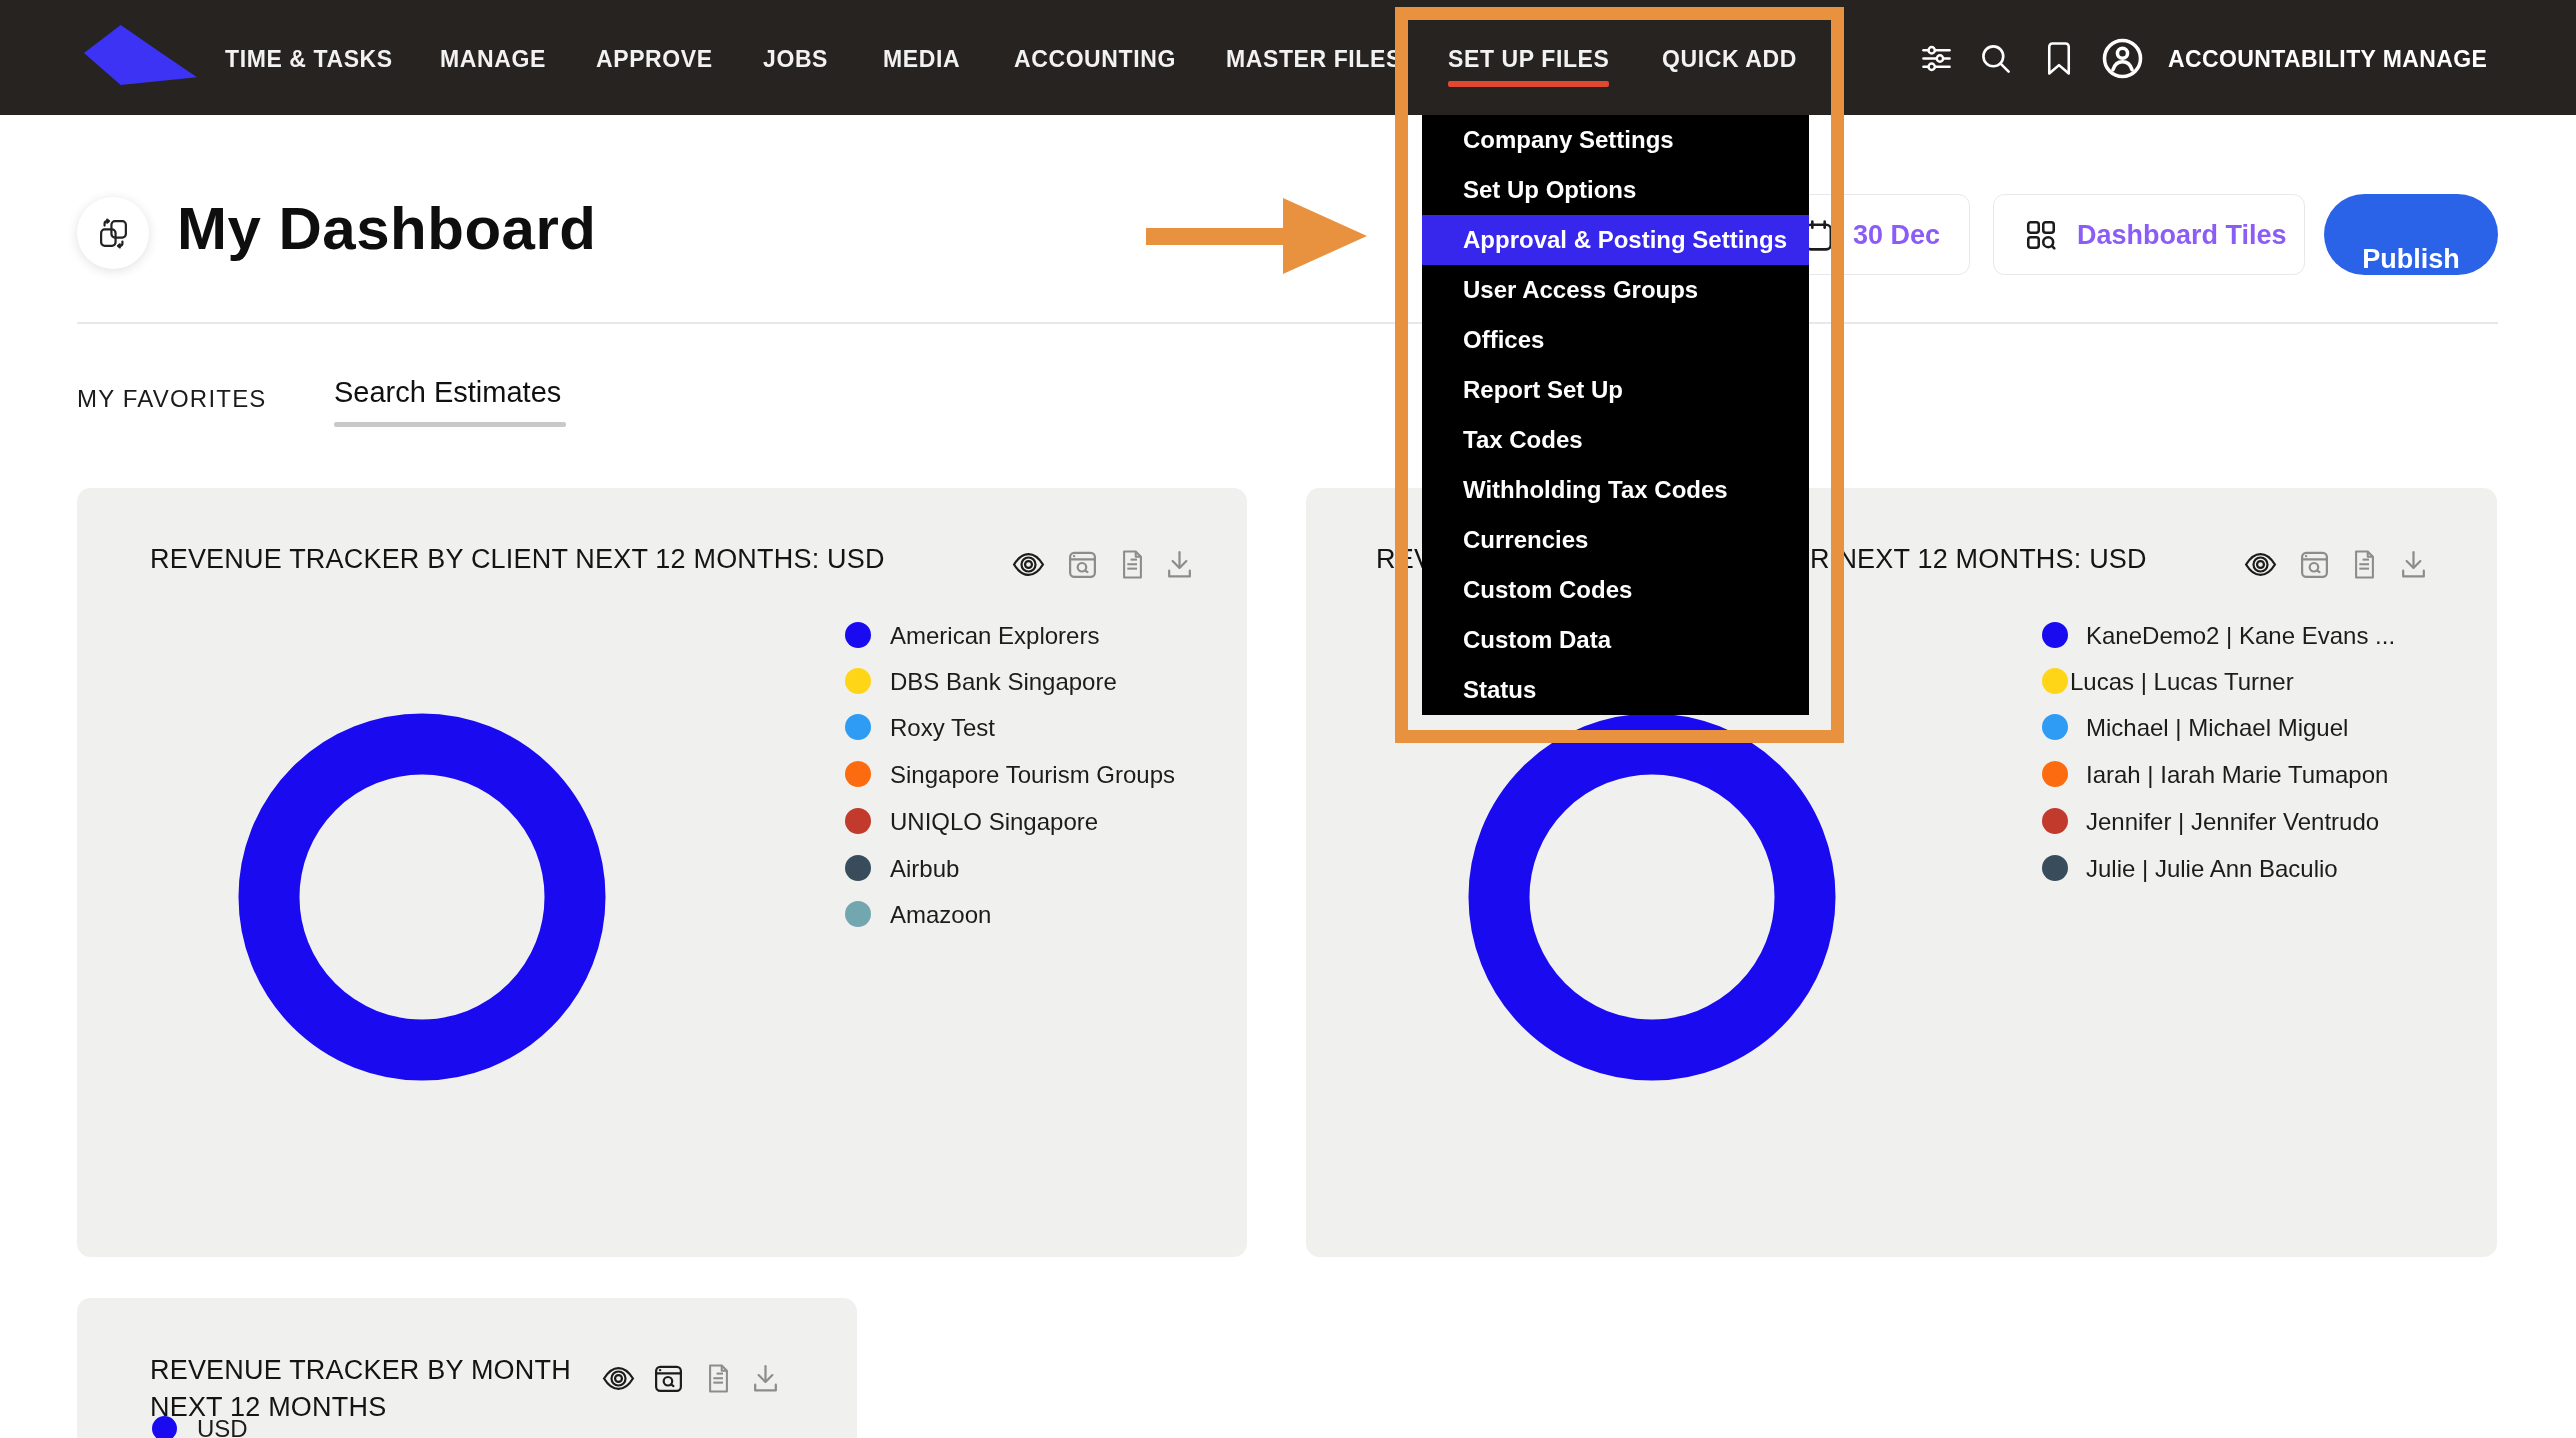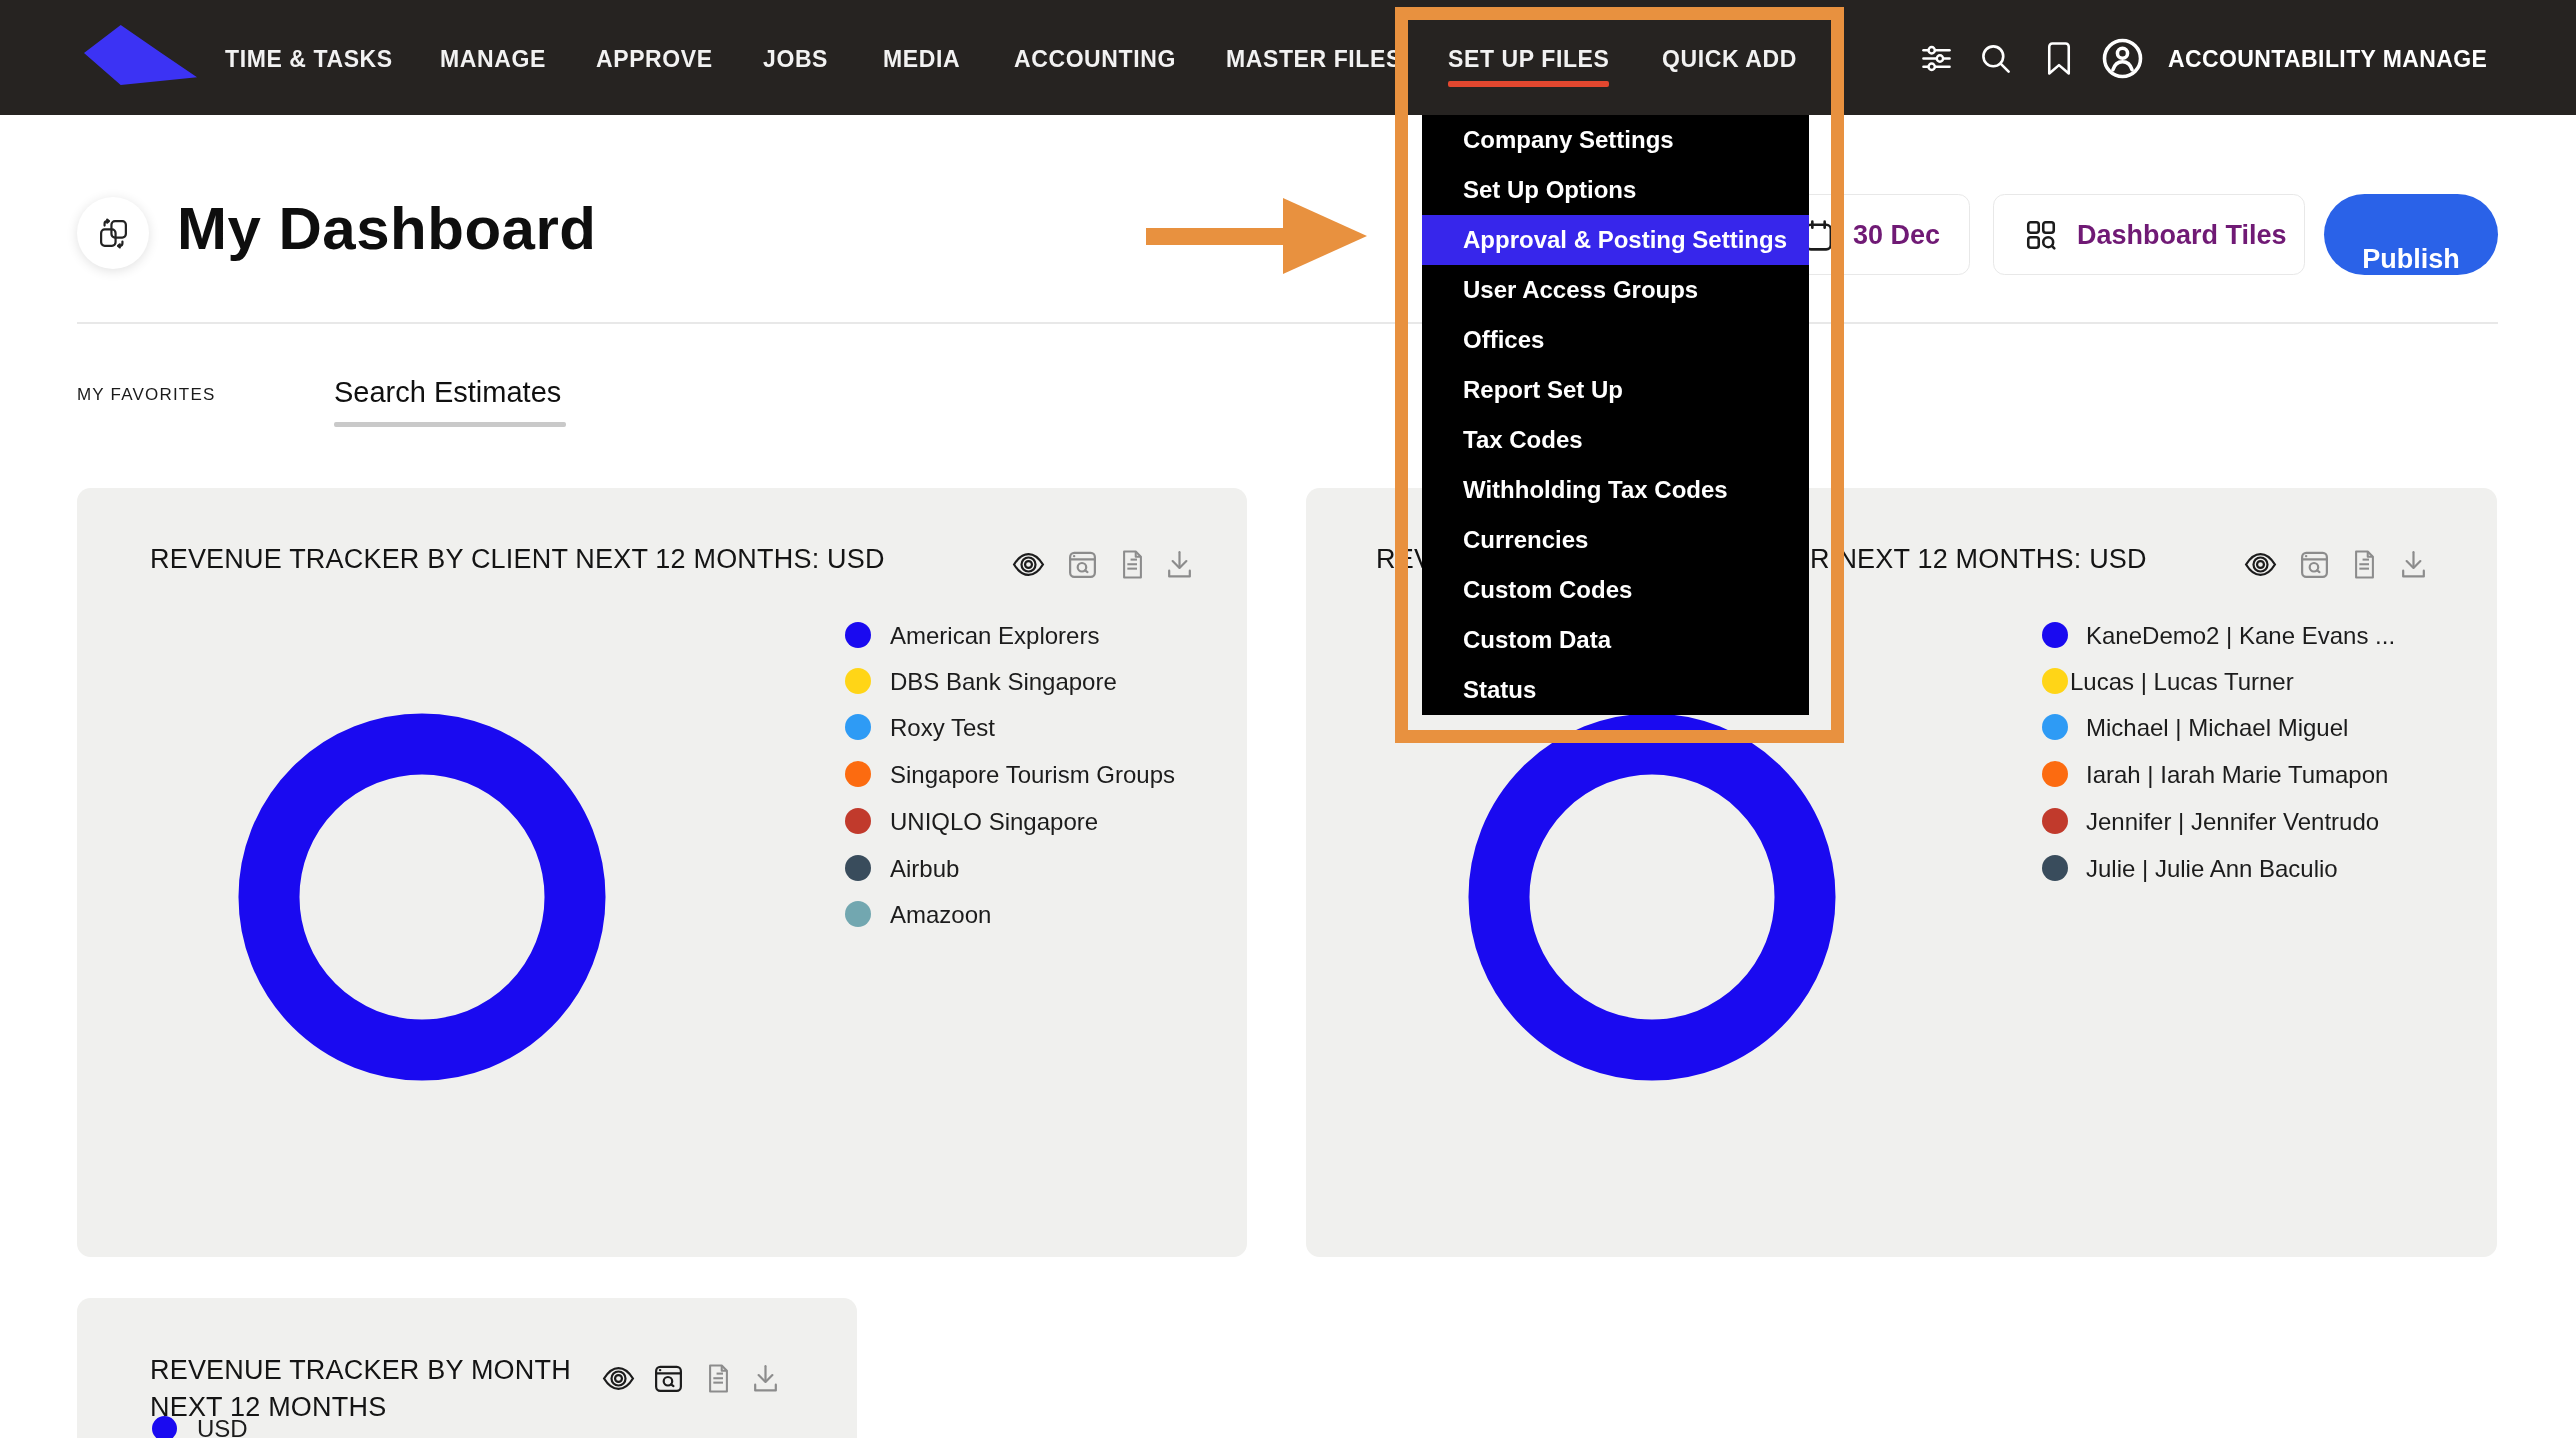--- a/index.html
+++ b/index.html
@@ -10,25 +10,25 @@
   .topnav{position:absolute;left:0;top:0;width:2576px;height:115px;background:#262321;z-index:10;}
   .nav-item{position:absolute;top:46px;font-size:23px;font-weight:bold;letter-spacing:0.6px;color:#f2f2f2;cursor:pointer;white-space:nowrap;}
   .nav-underline{position:absolute;height:5.8px;border-radius:1.9px;}
   .nav-ico{position:absolute;color:#ffffff;}
   .nav-user{position:absolute;top:46px;font-size:23px;font-weight:bold;letter-spacing:0.4px;color:#ffffff;white-space:nowrap;}
   
   .circle-btn{position:absolute;left:77px;top:197px;width:72px;height:72px;border-radius:50%;background:#fff;
               box-shadow:0 1.9px 11.6px rgba(0,0,0,.12);display:flex;align-items:center;justify-content:center;z-index:2;color:#222;}
   .page-title{position:absolute;left:177px;top:194px;font-size:60px;font-weight:bold;letter-spacing:0.5px;color:#0e0e0e;z-index:2;white-space:nowrap;}
   .chip{position:absolute;top:194px;height:81px;background:#fff;border:1.9px solid #e8e8e8;border-radius:11.6px;box-sizing:border-box;z-index:2;}
-  .chip-label{font-size:27px;font-weight:600;color:#701a75;white-space:nowrap;}
+  .chip-label{font-size:27px;font-weight:600;color:#8b5cf6;white-space:nowrap;}
   .publish{position:absolute;left:2324px;top:194px;width:174px;height:81px;border-radius:41px;display:flex;align-items:flex-end;justify-content:center;z-index:2;cursor:pointer;}
   .publish span{color:#fff;font-size:27px;font-weight:600;}
   .divider{position:absolute;left:77px;top:322px;width:2421px;height:1.9px;background:#e8e8e8;z-index:1;}
-  .tab-small{position:absolute;left:77px;top:385px;font-size:17px;letter-spacing:1.2px;color:#1b1b1b;z-index:2;cursor:pointer;}
+  .tab-small{position:absolute;left:77px;top:385px;font-size:24px;letter-spacing:1.2px;color:#1b1b1b;z-index:2;cursor:pointer;}
   .tab-big{position:absolute;left:334px;top:376px;font-size:29px;color:#101010;z-index:2;cursor:pointer;}
   .tab-underline{position:absolute;left:334px;top:422px;width:232px;height:4.8px;background:#c9c9c9;border-radius:1.9px;z-index:2;}
   
   .card{position:absolute;background:#f0f0ee;border-radius:13.5px;z-index:1;}
   .card-title{position:absolute;font-size:27px;letter-spacing:0.2px;color:#141414;white-space:nowrap;}
   .tool-ico{position:absolute;cursor:pointer;}
   .ico-dark{color:#1c1c1c;} .ico-gray{color:#8c8c8c;}
   .dot{position:absolute;border-radius:50%;}
   .legend-label{position:absolute;font-size:24px;color:#1c1c1c;white-space:nowrap;cursor:pointer;}
   

